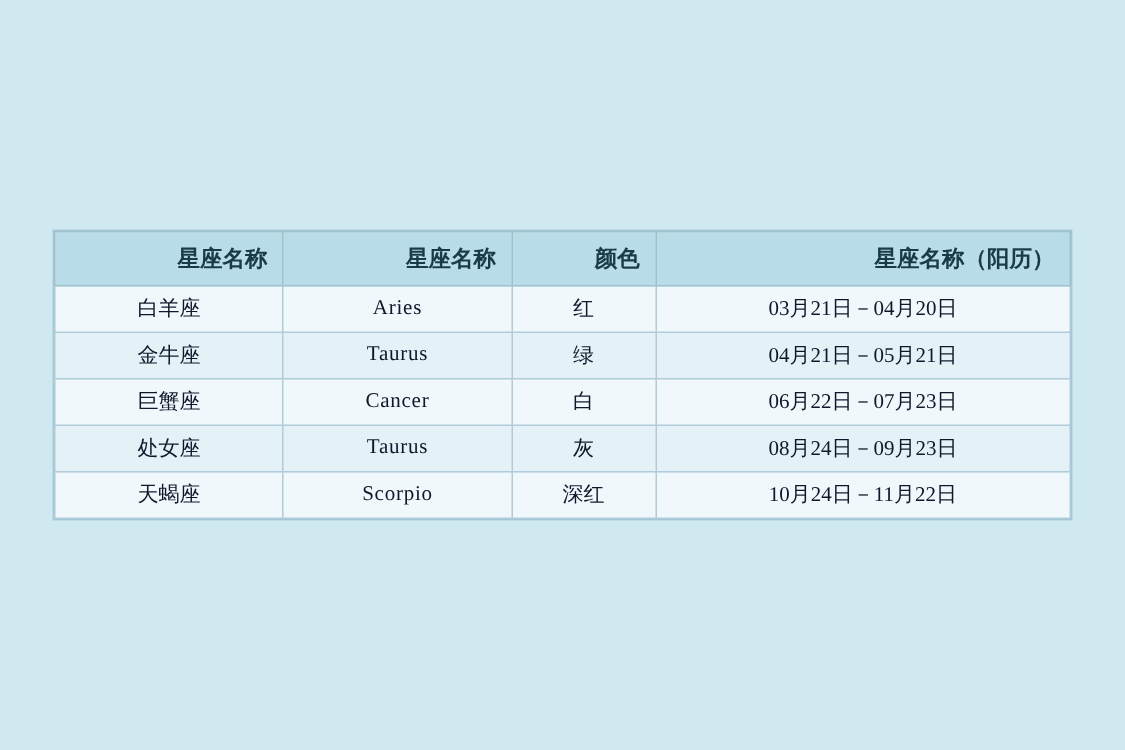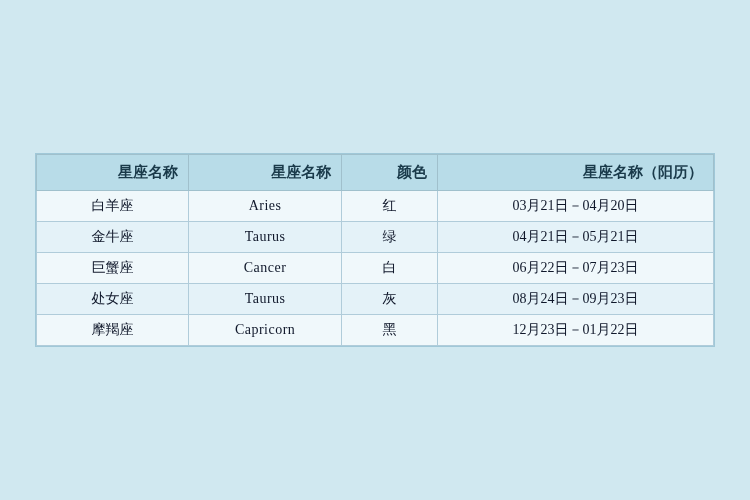--- a/index.html
+++ b/index.html
@@ -99,20 +99,20 @@
           <td>白</td>
           <td>06月22日－07月23日</td>
         </tr>
         <tr>
           <td>处女座</td>
           <td>Taurus</td>
           <td>灰</td>
           <td>08月24日－09月23日</td>
         </tr>
         <tr>
-          <td>摩羯座</td>
-          <td>Capricorn</td>
-          <td>黑</td>
-          <td>12月23日－01月22日</td>
+          <td>天蝎座</td>
+          <td>Scorpio</td>
+          <td>深红</td>
+          <td>10月24日－11月22日</td>
         </tr>
       </tbody>
   </table>
 </div>
 
 </body></html>

